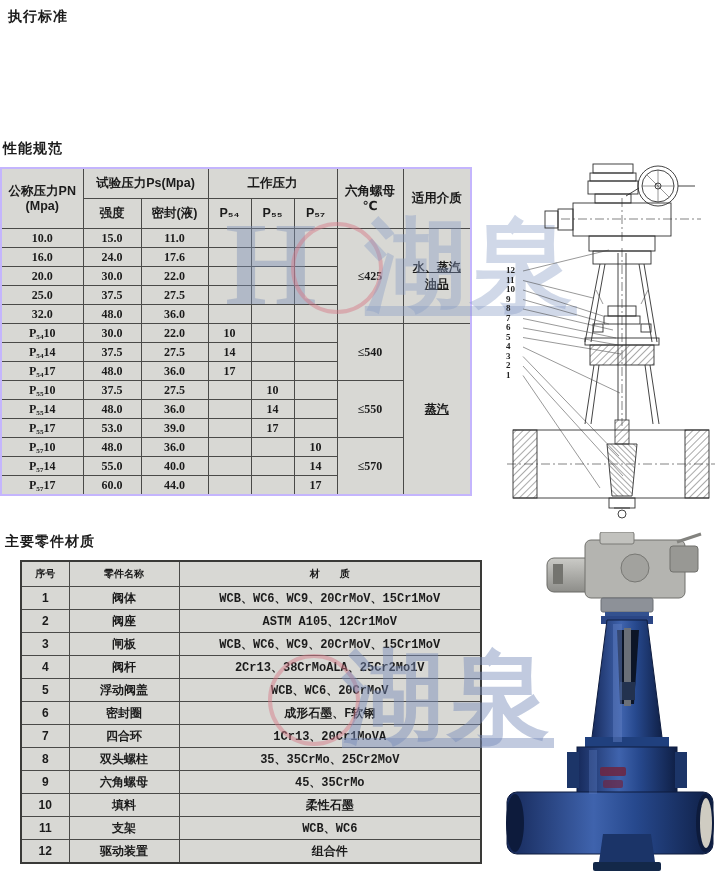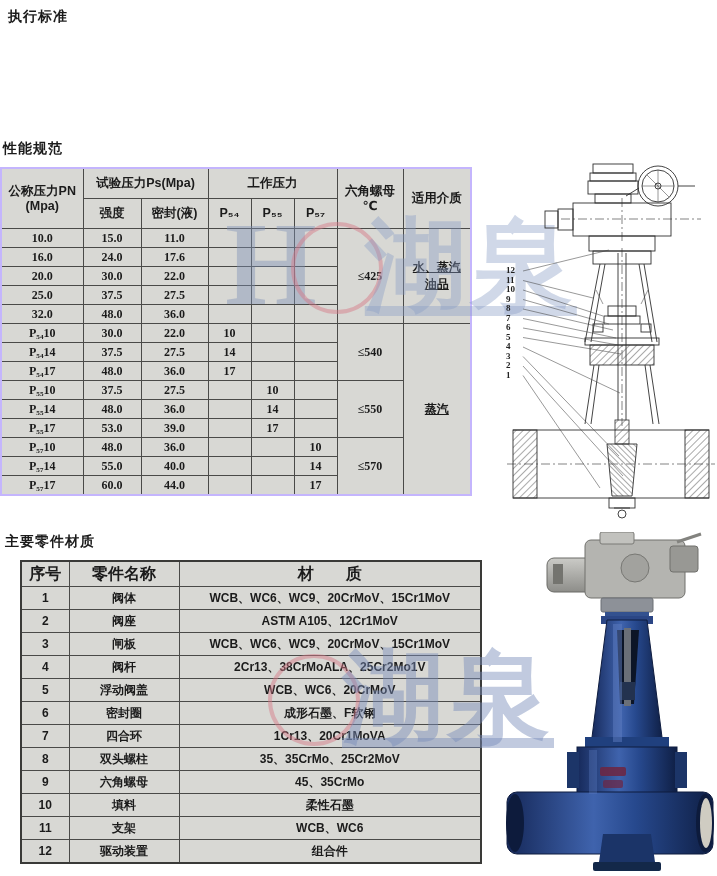--- a/index.html
+++ b/index.html
@@ -13,23 +13,23 @@
   th,td{border:1px solid #4a4a48;background:#d8d8d4;font-weight:bold;text-align:center;
         padding:0 1px;overflow:hidden;vertical-align:middle;}
   .pre{white-space:pre-line;}
 
   #perf-table{left:0;top:167px;width:470px;border:2px solid #c4b5fd;}
   #perf-table th{font-size:12.5px;height:29px;line-height:1.15;}
   #perf-table td{font-size:12px;height:18px;font-family:"Liberation Serif","DejaVu Serif",serif;}
   #perf-table td.cn{font-family:"Liberation Sans","DejaVu Sans",sans-serif;font-size:12px;text-decoration:underline;}
 
   #mat-table{left:20px;top:560px;width:460px;border:2px solid #3a3a38;}
-  #mat-table th{font-size:16px;height:24px;margin-left:35px;}
+  #mat-table th{font-size:10px;height:24px;margin-left:35px;}
   #mat-table td{font-size:12px;height:22px;}
-  #mat-table td.mat-val{font-family:Liberation Sans, sans-serif;}
+  #mat-table td.mat-val{font-family:Liberation Mono, monospace;}
 
   .wm{position:absolute;display:flex;align-items:center;pointer-events:none;z-index:2;}
   .wm-mono{font-family:"Liberation Serif","DejaVu Serif",serif;font-weight:bold;font-size:118px;
            line-height:1;color:rgba(125,142,182,0.42);}
   .wm-circ{width:84px;height:84px;border:4px solid rgba(214,122,136,0.48);border-radius:50%;
            flex:0 0 auto;margin:6px -18px 0 -26px;}
   .wm-txt{font-size:102px;font-weight:bold;line-height:1;letter-spacing:4px;
           color:rgba(138,158,198,0.40);white-space:nowrap;text-decoration:underline;}
   #wm1{left:225px;top:206px;}
   #wm2{left:294px;top:646px;}

